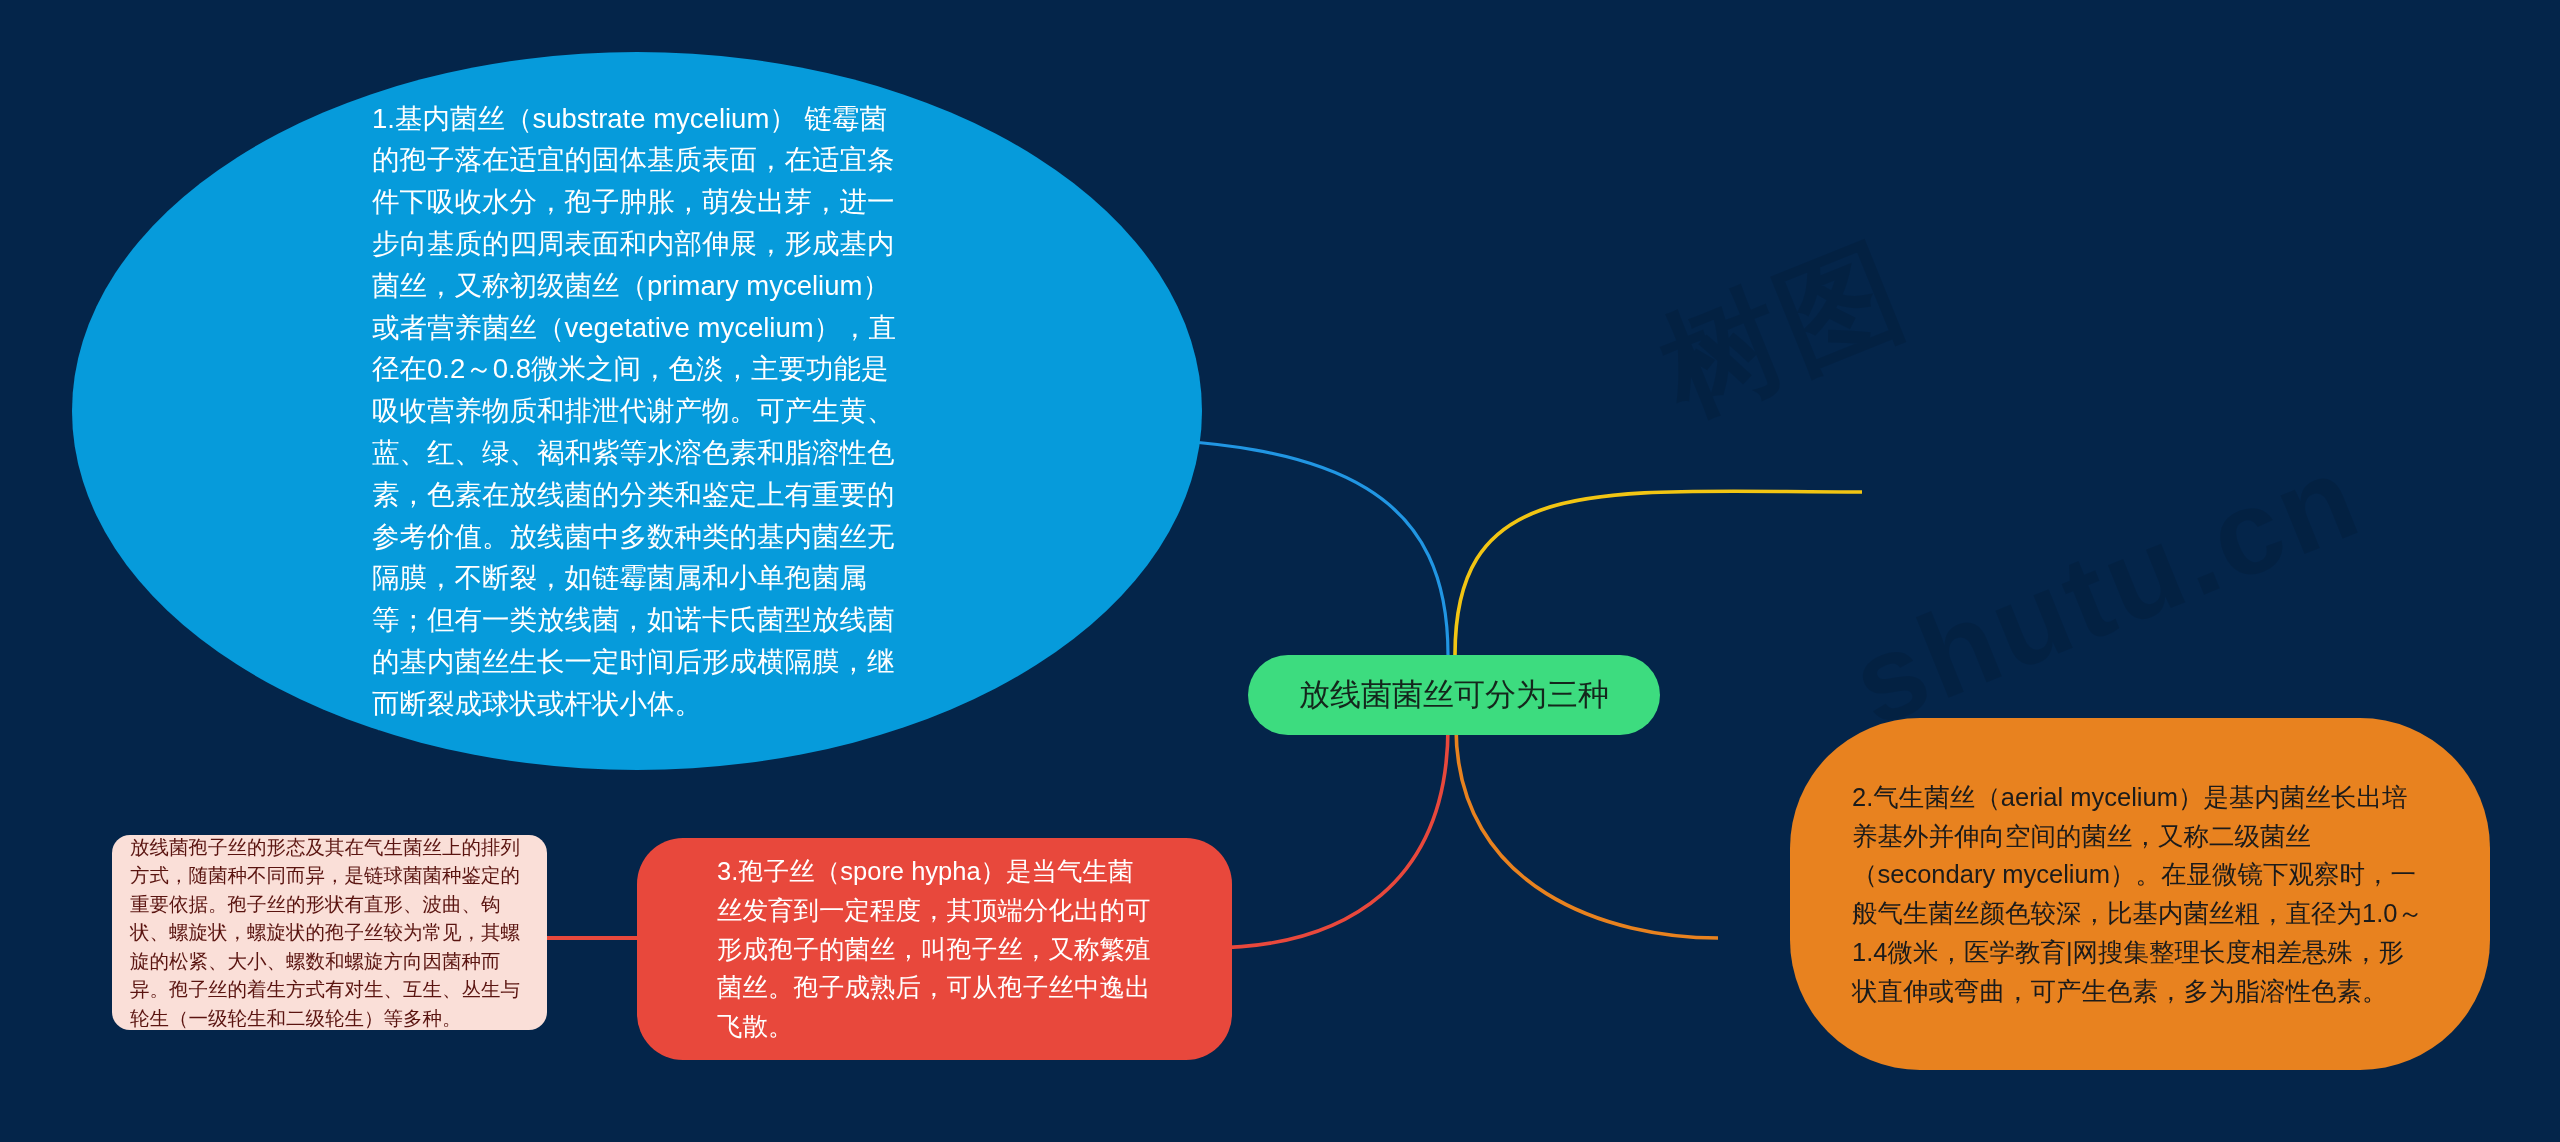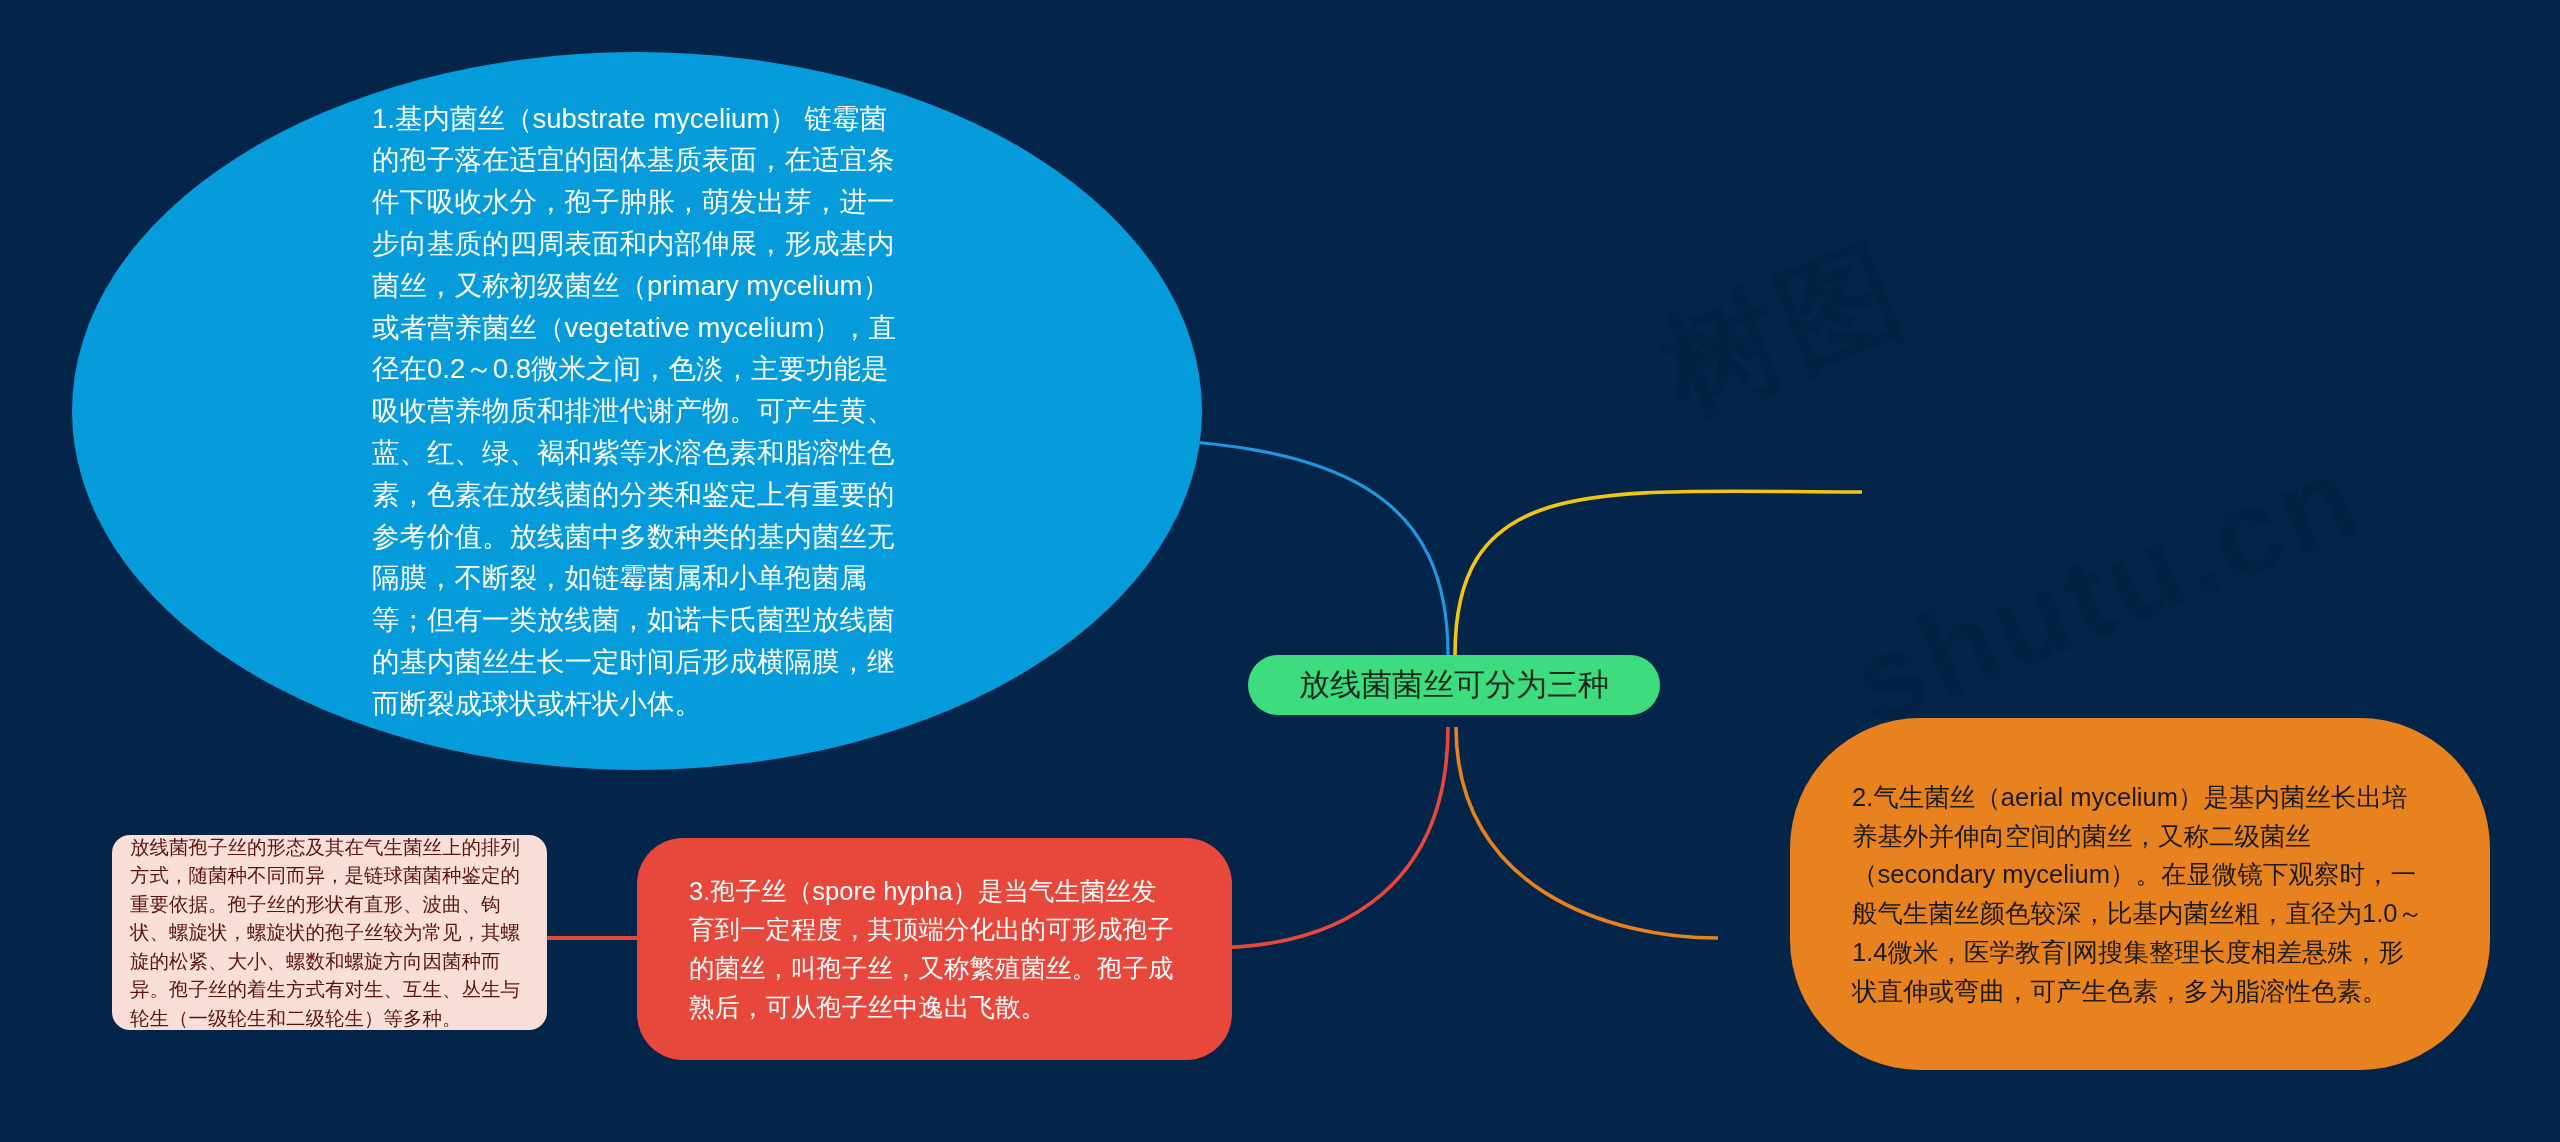--- a/index.html
+++ b/index.html
@@ -72,21 +72,21 @@
     color: #ffffff;
     font-size: 27.5px;
     text-align: left;
   }
 
   
   #node-center {
     left: 1248px;
     top: 655px;
     width: 412px;
-    height: 60px;
+    height: 80px;
     background: #3ddc7f;
     border-radius: 40px;
     justify-content: center;
     padding: 0 18px;
   }
   #node-center .txt {
     color: #14261c;
     font-size: 31px;
     text-align: center;
     line-height: 1.2;
@@ -125,21 +125,21 @@
   }
 
   
   #node-spore {
     left: 637px;
     top: 838px;
     width: 595px;
     height: 222px;
     background: #e8483c;
     border-radius: 46px;
-    padding: 16px 52px;
+    padding: 16px 80px;
   }
   #node-spore .txt {
     color: #ffffff;
     font-size: 25.5px;
     text-align: left;
   }
 
   
   #node-spore-detail {
     left: 112px;

